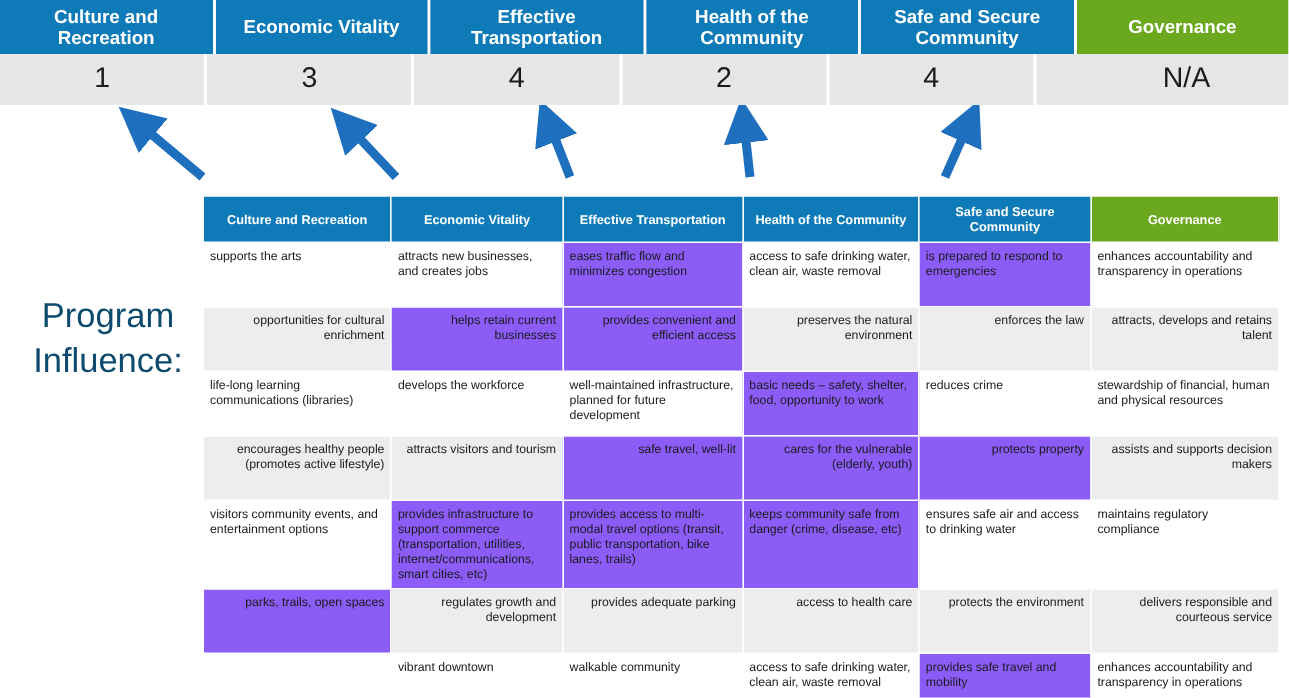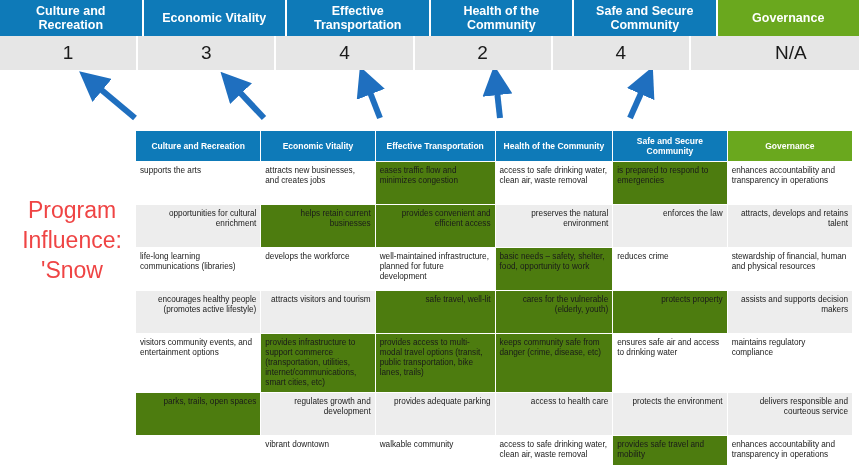--- a/index.html
+++ b/index.html
@@ -77,21 +77,21 @@
   }
 
   
   #caption {
     position: absolute;
     left: 8px;
     top: 195px;
     width: 128px;
     font-size: 23px;
     line-height: 30px;
-    color: #ef4444;
+    color: #0c4a6e;
     text-align: center;
   }
 
   
   #matrix {
     position: absolute;
     left: 135px;
     top: 130px;
     width: 718px;
     border-collapse: collapse;
@@ -121,21 +121,21 @@
     border: 1px solid #ffffff;
     background: #ffffff;
     height: 34px;
   }
   #matrix tr.alt td {
     background: #ededed;
     text-align: right;
   }
   #matrix td.hl,
   #matrix tr.alt td.hl {
-    background: #4d7c0f;
+    background: #8b5cf6;
   }
   #matrix td.empty {
     background: #ffffff;
   }
   
   col.c0 { width: 115px; }
   col.c1 { width: 105px; }
   col.c2 { width: 110px; }
   col.c3 { width: 108px; }
   col.c4 { width: 105px; }
@@ -174,21 +174,20 @@
     <line x1="264" y1="48" x2="232" y2="14"></line>
     <line x1="380" y1="48" x2="366" y2="12"></line>
     <line x1="500" y1="48" x2="496" y2="12"></line>
     <line x1="630" y1="48" x2="646" y2="12"></line>
   </g>
 </svg>
 
 <div id="caption">
   <div>Program</div>
   <div>Influence:</div>
-  <div>'Snow</div>
 </div>
 
 <table id="matrix">
   <colgroup>
     <col class="c0">
       <col class="c1">
       <col class="c2">
       <col class="c3">
       <col class="c4">
       <col class="c5">

